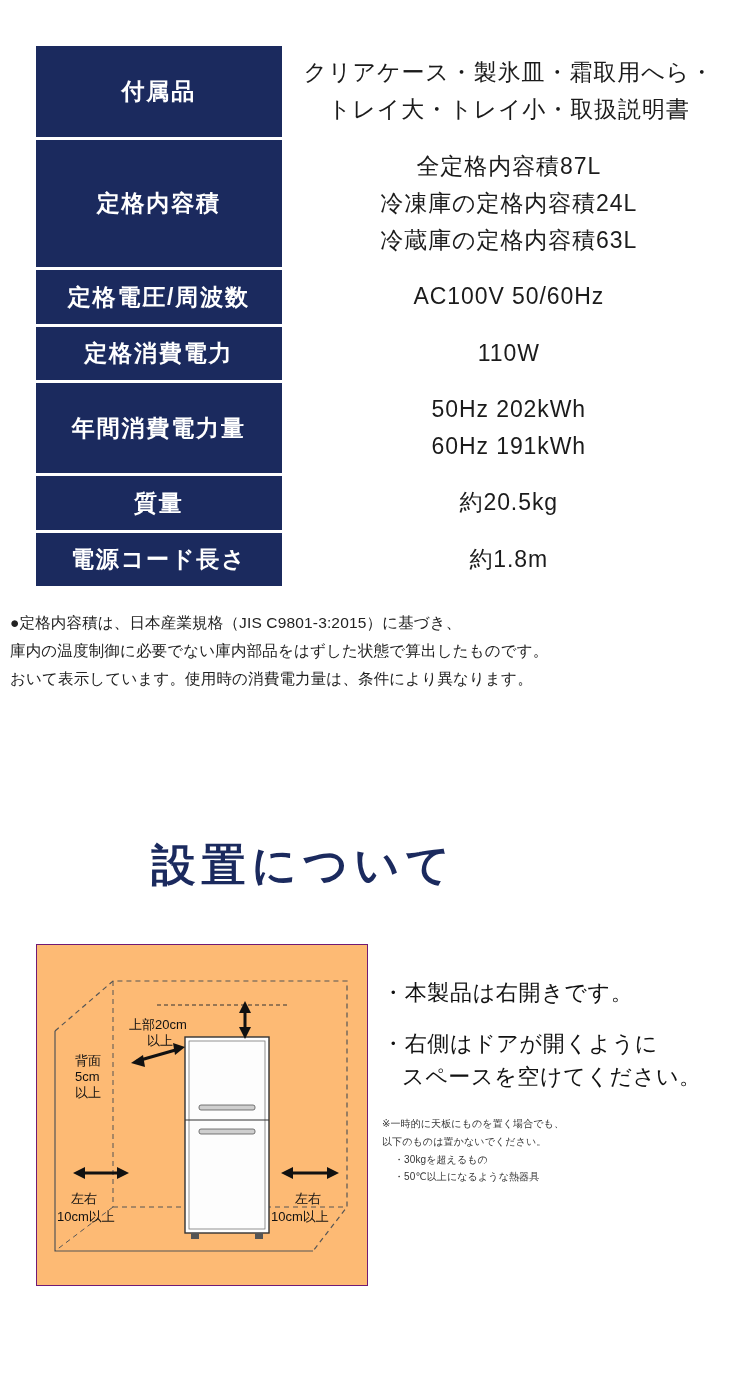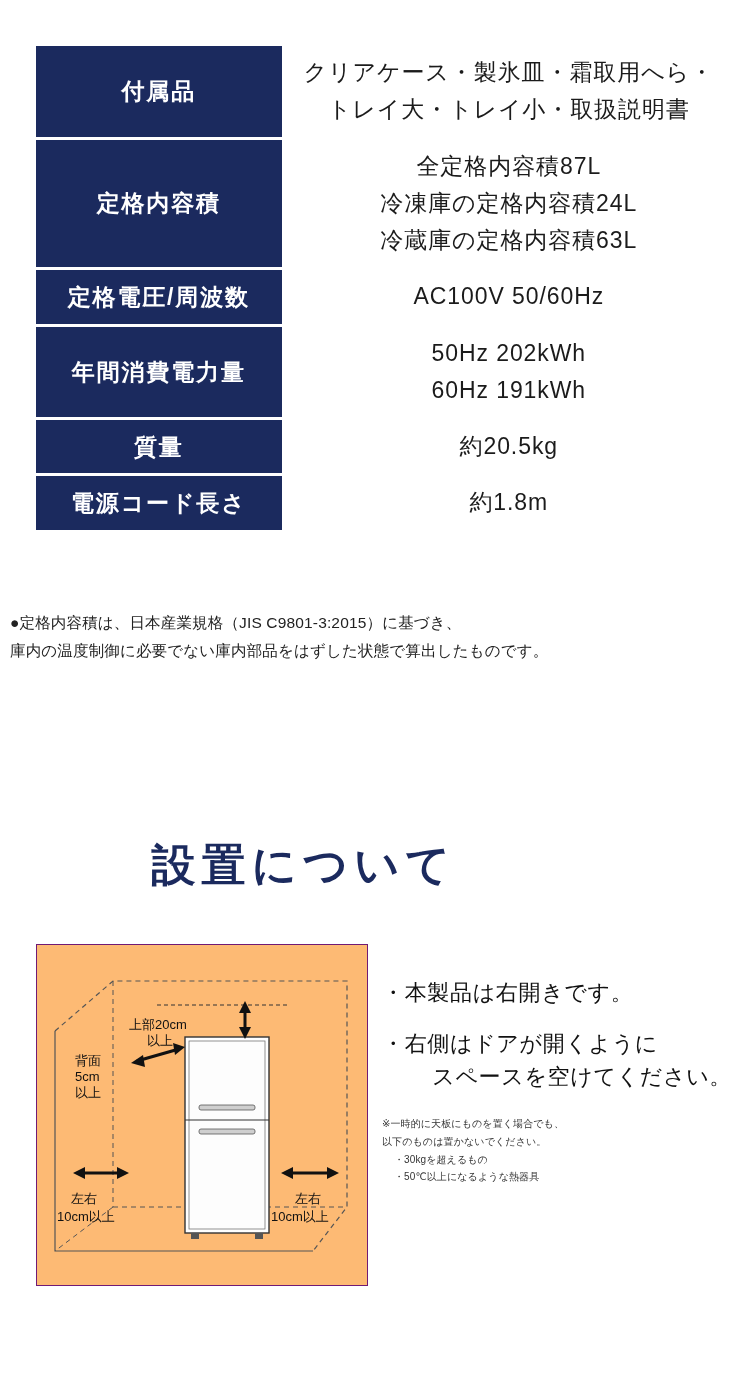--- a/index.html
+++ b/index.html
@@ -109,21 +109,20 @@
   .install-text .bullet {
     font-size: 22px;
     color: #111111;
     letter-spacing: 0.03em;
     line-height: 1.5;
     margin-bottom: 18px;
   }
   .install-text .bullet .indent {
     display: block;
     padding-left: 20px;
-    text-align: right;
   }
   .install-note {
     margin-top: 22px;
     font-size: 10px;
     line-height: 1.78;
     color: #333333;
     letter-spacing: 0.01em;
   }
   .install-note .sub {
     display: block;
@@ -152,20 +151,26 @@
           <span class="line">冷蔵庫の定格内容積63L</span>
         </td>
       </tr>
       <tr>
         <th>定格電圧/周波数</th>
         <td>
           <span class="line">AC100V 50/60Hz</span>
         </td>
       </tr>
       <tr>
+        <th>定格消費電力</th>
+        <td>
+          <span class="line">110W</span>
+        </td>
+      </tr>
+      <tr>
         <th>年間消費電力量</th>
         <td>
           <span class="line">50Hz 202kWh</span>
           <span class="line">60Hz 191kWh</span>
         </td>
       </tr>
       <tr>
         <th>質量</th>
         <td>
           <span class="line">約20.5kg</span>
@@ -176,20 +181,21 @@
         <td>
           <span class="line">約1.8m</span>
         </td>
       </tr>
     </tbody>
   </table>
 
   <div class="notes">
     <p>●定格内容積は、日本産業規格（JIS C9801-3:2015）に基づき、</p>
     <p>庫内の温度制御に必要でない庫内部品をはずした状態で算出したものです。</p>
+    <p>おいて表示しています。使用時の消費電力量は、条件により異なります。</p>
   </div>
 
   <div class="section-heading">設置について</div>
 
   <div class="diagram">
     <svg width="328" height="338" viewBox="0 0 328 338">
 
       <polyline points="18,86 18,306 276,306" fill="none" stroke="#555" stroke-width="1.2"></polyline>
       <polyline points="18,86 76,36 310,36 310,262 276,306" fill="none" stroke="#555" stroke-width="1.2" stroke-dasharray="5,4"></polyline>
       <line x1="76" y1="36" x2="76" y2="262" stroke="#555" stroke-width="1" stroke-dasharray="5,4"></line>

